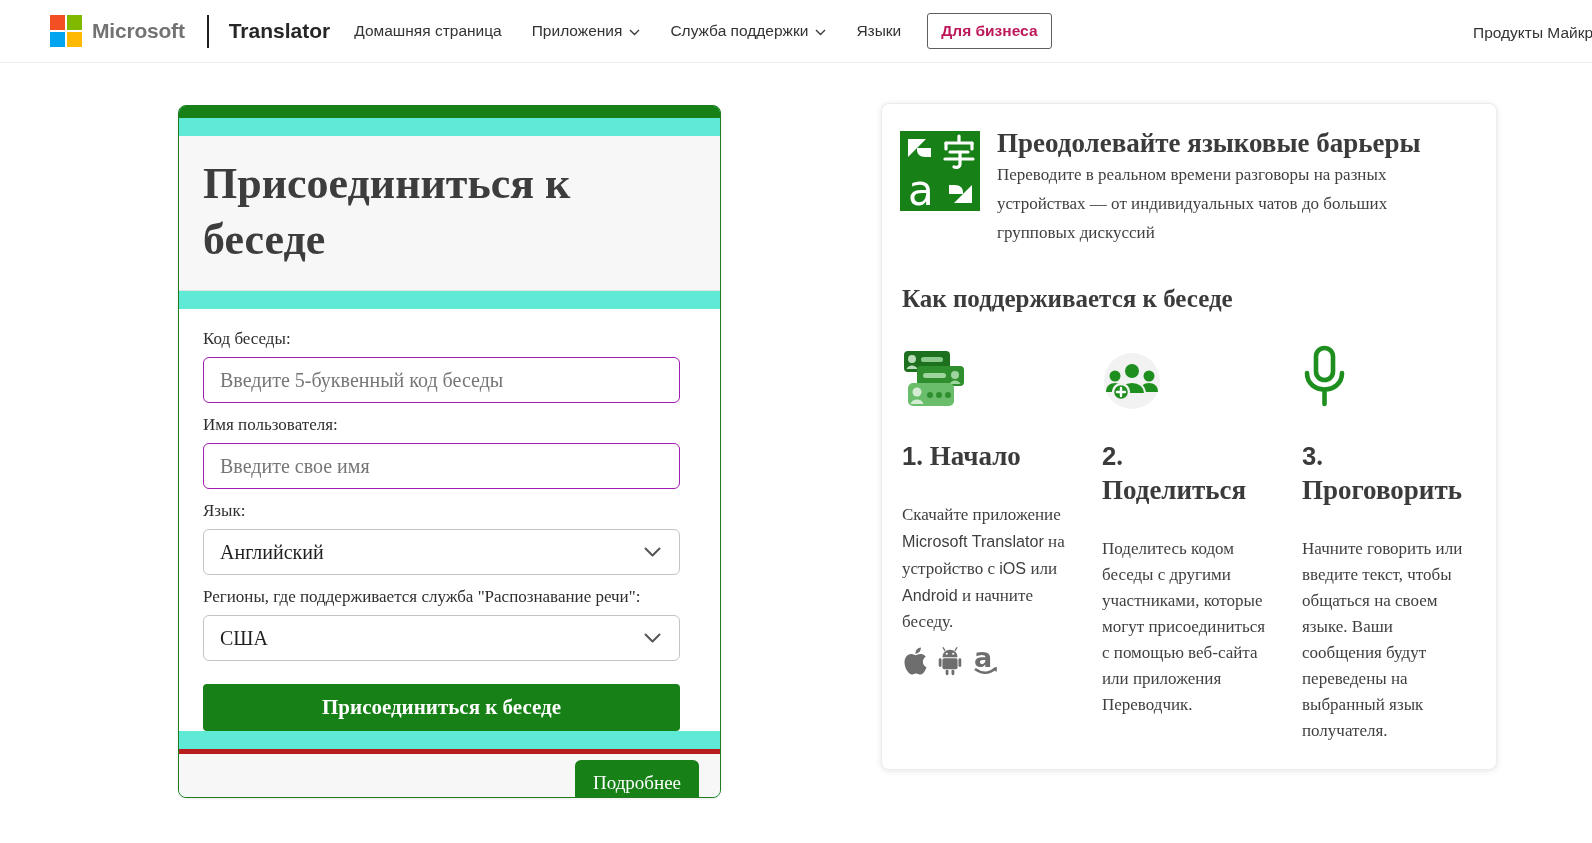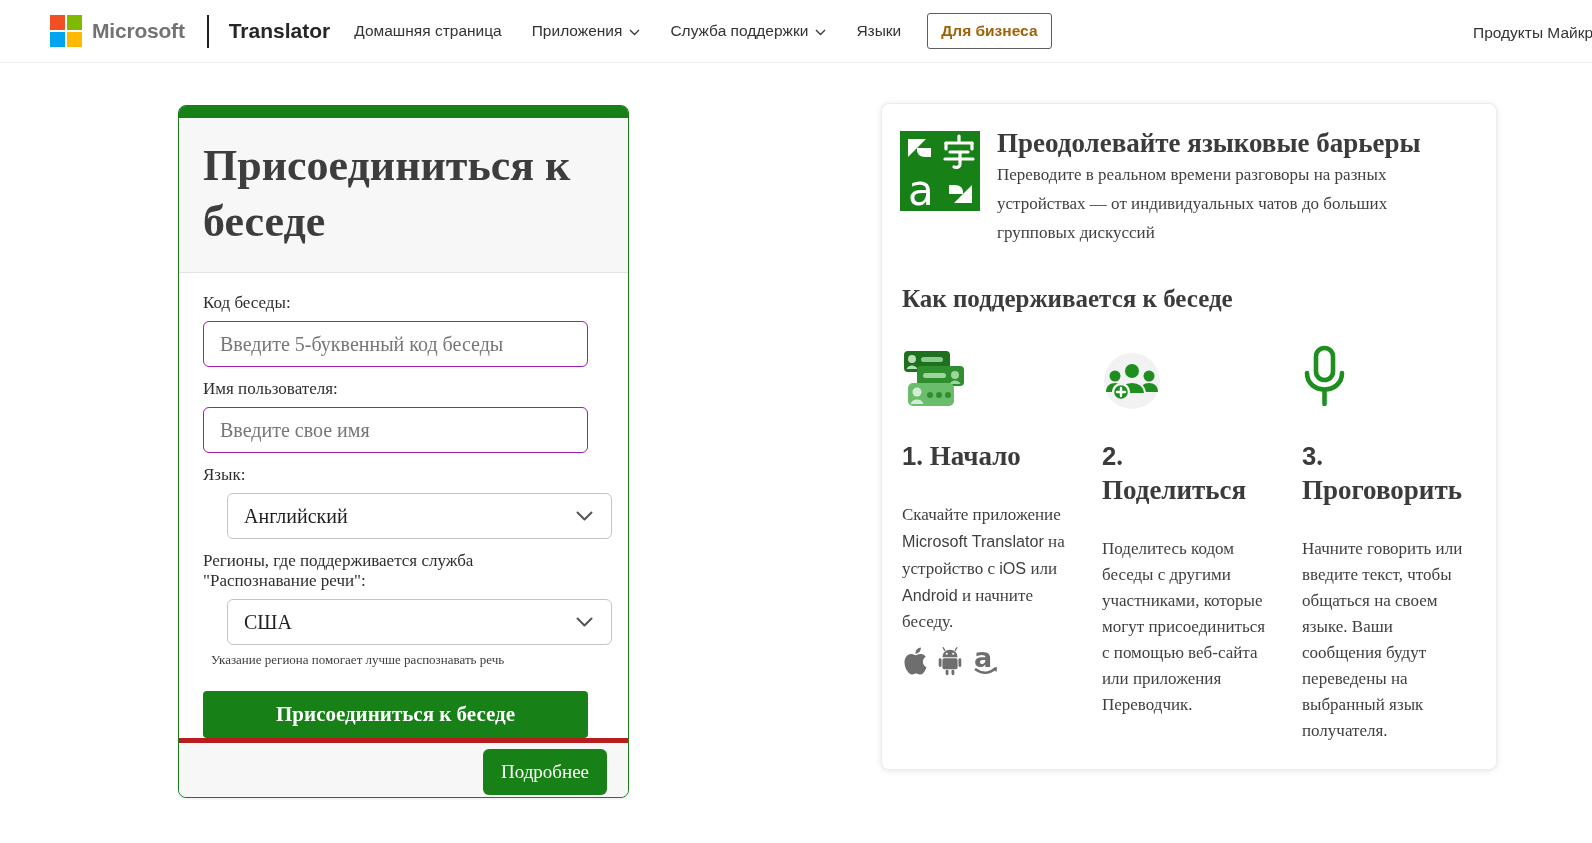--- a/index.html
+++ b/index.html
@@ -19,32 +19,33 @@
   }
   .ms-logo { display:grid; grid-template-columns:15px 15px; grid-template-rows:15px 15px; gap:2px; margin-right:10px; cursor:pointer; }
   .ms-logo i { display:block; }
   .ms-wordmark { font-size:21px; font-weight:600; color:#737373; letter-spacing:-0.2px; margin-right:22px; }
   .brand-divider { width:2px; height:33px; background:#1f1f1f; margin-right:20px; }
   .brand-name { font-size:21px; font-weight:600; color:#262626; margin-right:24px; }
   nav { display:flex; align-items:center; gap:30px; font-size:15.5px; color:#333; }
   .nav-item { display:flex; align-items:center; gap:7px; cursor:pointer; }
   .nav-item svg { margin-top:3px; }
   .business-btn {
-    margin-left:26px; font-size:15.5px; font-weight:600; color:#a16207;
+    margin-left:26px; font-size:15.5px; font-weight:600; color:#be185d;
     border:1px solid #5e5e5e; border-radius:3px; background:#fff;
     padding:8px 13px; cursor:pointer; font-family:inherit;
   }
   .right-link { position:absolute; left:1473px; top:24px; font-size:15.5px; color:#333; cursor:pointer; white-space:nowrap; }
 
   
   .join-card {
-    position:absolute; left:178px; top:105px; width:451px; height:693px;
+    position:absolute; left:178px; top:105px; width:543px; height:693px;
     border:1px solid #1e7c1e; border-radius:8px; background:#5eead4;
     display:flex; flex-direction:column; overflow:hidden;
     box-shadow:0 1px 3px rgba(0,0,0,.08);
+    gap:18px;
   }
   .join-card .topbar { height:12px; background:#178017; flex:none; }
   .join-card .title-area {
     background:#f7f7f7; border-bottom:1px solid #e3e3e3;
     padding:20px 24px 22px;
   }
   .join-card h1 {
     margin:0; font-family:"Liberation Serif","DejaVu Serif",serif;
     font-size:44px; line-height:56px; font-weight:700; color:#3d3d3d;
   }
@@ -52,21 +53,21 @@
   .field-label { font-family:"Liberation Serif","DejaVu Serif",serif; font-size:17px; color:#2e2e2e; margin:12px 0 8px; }
   .field-label:first-child { margin-top:0; }
   .text-input {
     width:100%; height:46px; border:1px solid #a21caf; border-radius:6px;
     padding:12px 16px; font-family:"Liberation Serif","DejaVu Serif",serif; font-size:20px; color:#222; background:#fff; outline:none;
   }
   .text-input::placeholder { color:#767676; opacity:1; }
   .select-box {
     width:100%; height:46px; border:1px solid #c4c4c4; border-radius:6px;
     display:flex; align-items:center; padding:0 16px; cursor:pointer; background:#fff;
-    font-family:"Liberation Serif","DejaVu Serif",serif; font-size:20px; color:#1f1f1f; position:relative;margin-left:24px;
+    font-family:"Liberation Serif","DejaVu Serif",serif; font-size:20px; color:#1f1f1f; position:relative;
   }
   .select-box svg { position:absolute; right:18px; top:50%; margin-top:-5px; }
   .hint { font-family:"Liberation Serif","DejaVu Serif",serif; font-size:13px; color:#3d3d3d; margin:7px 0 0 8px; }
   .join-btn {
     margin-top:23px; width:100%; height:47px; background:#178017; border:none; border-radius:4px;
     color:#fff; font-family:"Liberation Serif","DejaVu Serif",serif; font-size:21px; font-weight:700; cursor:pointer;
   }
   .join-footer {
     margin-top:auto; background:#f7f7f7; border-top:5px solid #b91c1c;
     height:62px; flex:none; display:flex; justify-content:flex-end; align-items:center; padding-right:21px;
@@ -148,21 +149,20 @@
           <path d="M1.5 1.5l7 7 7-7" fill="none" stroke="#555" stroke-width="2" stroke-linecap="round" stroke-linejoin="round"></path>
         </svg>
     </div>
     <div class="field-label">Регионы, где поддерживается служба "Распознавание речи":</div>
     <div class="select-box">
       <span>США</span>
       <svg width="17" height="10" viewBox="0 0 17 10">
           <path d="M1.5 1.5l7 7 7-7" fill="none" stroke="#555" stroke-width="2" stroke-linecap="round" stroke-linejoin="round"></path>
         </svg>
     </div>
-    <div class="hint">Указание региона помогает лучше распознавать речь</div>
     <button class="join-btn">Присоединиться к беседе</button>
   </div>
   <div class="join-footer">
     <button class="details-btn">Подробнее</button>
   </div>
 </section>
 
 <section class="info-card">
   <div class="hero">
     <svg class="hero-logo" viewBox="0 0 80 80">

